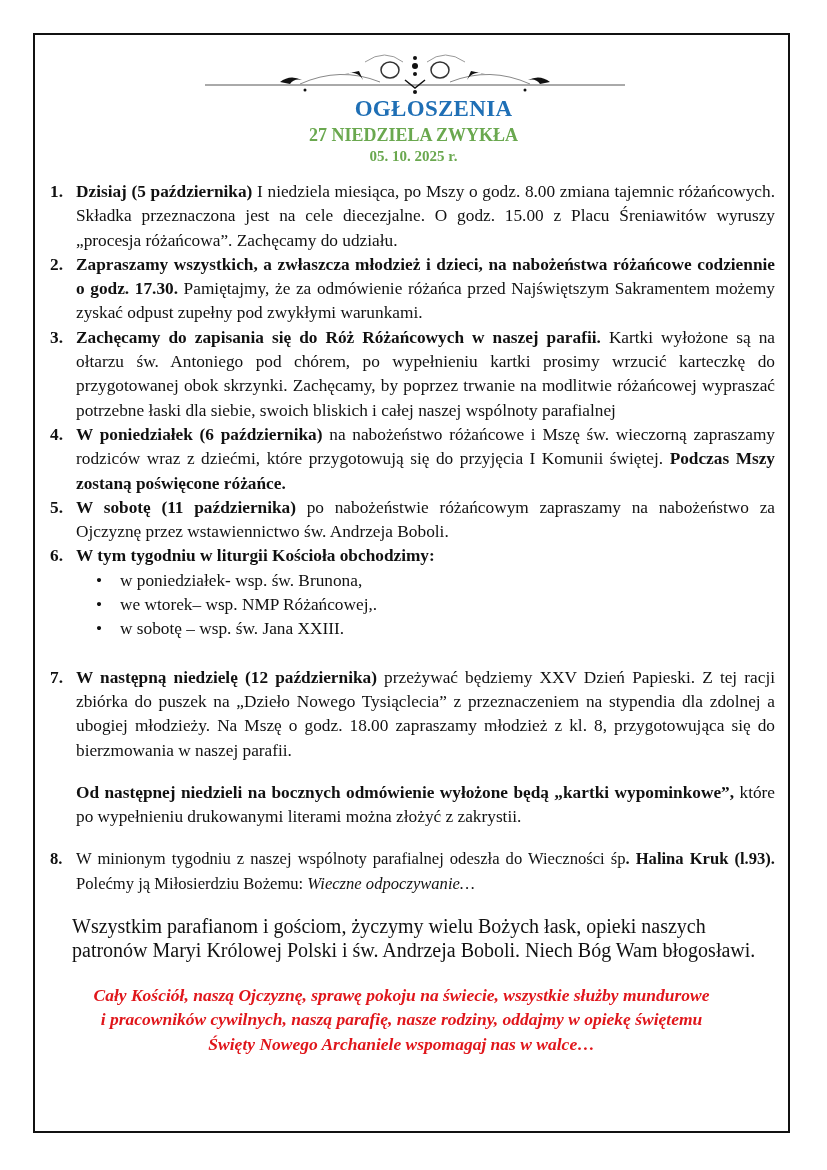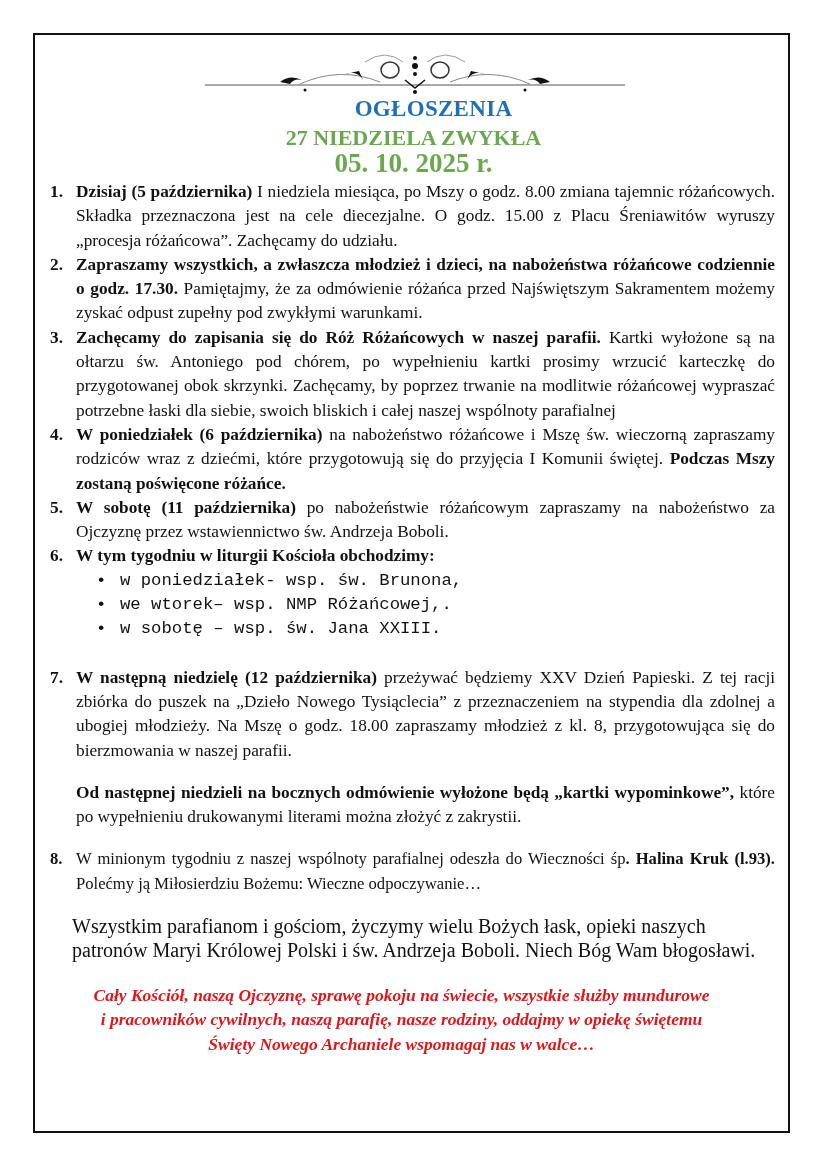--- a/index.html
+++ b/index.html
@@ -3,34 +3,34 @@
 <meta charset="utf-8">
 <style>
   html, body { margin: 0; padding: 0; background: #ffffff; }
   body { width: 827px; height: 1170px; position: relative; overflow: hidden;
          font-family: "Liberation Serif", "DejaVu Serif", serif; color: #111; }
   .frame { position: absolute; left: 33px; top: 33px; width: 757px; height: 1100px;
            border: 2px solid #111; box-sizing: border-box; }
   .ornament { position: absolute; left: 205px; top: 52px; width: 420px; height: 42px; }
   .title { position: absolute; left: 0; width: 827px; text-align: center; font-weight: bold; }
   .t1 { top: 96px; font-size: 23px; color: #1f6fb5; letter-spacing: 0.3px; margin-left: 20px; }
-  .t2 { top: 125px; font-size: 22px; color: #6aa84f; }
-  .t3 { top: 148px; font-size: 27px; color: #6aa84f; }
+  .t2 { top: 125px; font-size: 18px; color: #6aa84f; }
+  .t3 { top: 148px; font-size: 15px; color: #6aa84f; }
   .content { position: absolute; left: 48px; top: 180px; width: 727px; font-size: 17.3px; line-height: 24.3px; }
   .item { position: relative; padding-left: 28px; text-align: justify; }
   .num { position: absolute; left: 2px; top: 0; font-weight: bold; }
   b { font-weight: bold; }
   .bullets { list-style: none; margin: 0; padding: 0 0 0 48px; }
-  .bullets li { position: relative; padding-left: 24px; font-family: Liberation Mono, monospace; }
+  .bullets li { position: relative; padding-left: 24px; }
   .bullets li::before { content: "\2022"; position: absolute; left: 0; top: 0; }
   .para { padding-left: 28px; text-align: justify; }
   .closing { position: absolute; left: 72px; top: 914px; width: 710px; font-size: 20px; line-height: 24.3px; }
   .prayer { position: absolute; left: 28px; top: 983px; width: 747px; text-align: center;
             color: #e0161b; font-style: italic; font-weight: bold; font-size: 17.5px; line-height: 24.4px; }
-  .i { }
+  .i { font-style: italic; }
 </style>
 </head>
 <body>
 
 <div class="frame"></div>
 
 <svg class="ornament" viewBox="0 0 420 42">
   <line x1="0" y1="33" x2="420" y2="33" stroke="#555" stroke-width="1"></line>
   <path d="M75 30 q10 -8 22 -2 q-8 -2 -12 4 z" fill="#111"></path>
   <path d="M345 30 q-10 -8 -22 -2 q8 -2 12 4 z" fill="#111"></path>

